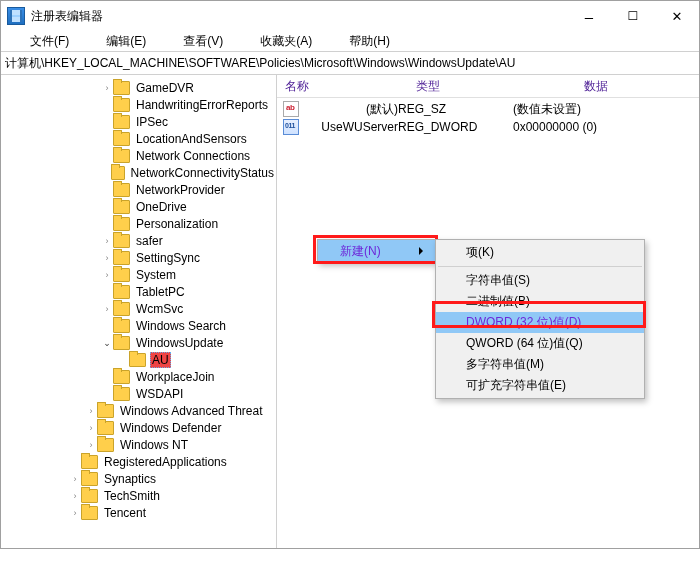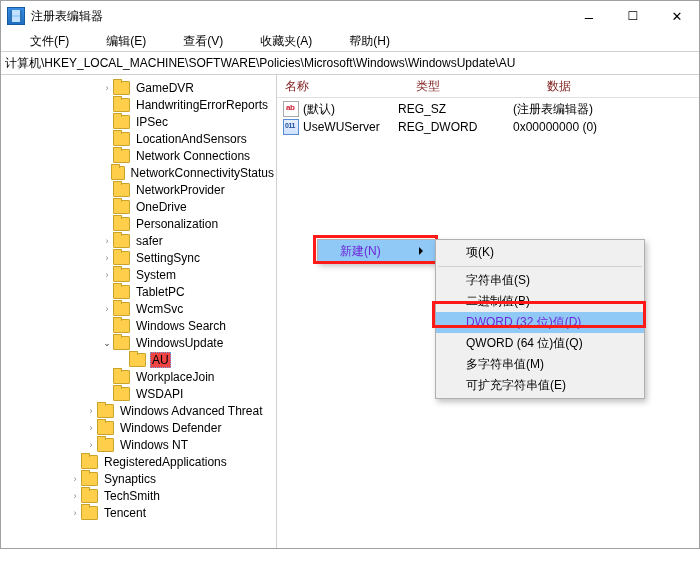--- a/index.html
+++ b/index.html
@@ -152,25 +152,25 @@
     overflow: hidden;
   }
   .list-header {
     display: flex;
     height: 22px;
     align-items: center;
     border-bottom: 1px solid #e0e0e0;
   }
   .list-header .col {
     padding: 0 8px;
-    color: #7f1d1d;
+    color: #4c1d95;
   }
   .col-name { width: 115px; }
   .col-type { width: 115px; }
-  .col-data { flex: 1; }
+  .col-data { flex: 1; margin-left: 37px; }
 
   .list-rows { padding-top: 2px; }
   .list-row {
     display: flex;
     height: 18px;
     align-items: center;
   }
   .val-icon {
     width: 16px; height: 16px;
     margin-left: 6px; margin-right: 4px;
@@ -194,21 +194,21 @@
   }
   .val-icon.bin::after {
     content: "011";
     font-size: 7px;
     color: #1e4f9c;
     position: absolute;
     top: 2px; left: 1px;
     font-weight: bold;
     letter-spacing: -0.5px;
   }
-  .list-row .cell-name { width: 95px; }
+  .list-row .cell-name { width: 95px; text-align: right; }
   .list-row .cell-type { width: 115px; }
   .list-row .cell-data { flex: 1; }
 
   
   .ctx {
     position: absolute;
     background: #f0f0f0;
     border: 1px solid #b0b0b0;
     box-shadow: 2px 3px 6px rgba(0,0,0,0.25);
   }
@@ -435,21 +435,21 @@
       <div class="list-header">
         <div class="col col-name">名称</div>
         <div class="col col-type">类型</div>
         <div class="col col-data">数据</div>
       </div>
       <div class="list-rows" id="list">
           <div class="list-row">
             <span class="val-icon str"></span>
             <span class="cell-name">(默认)</span>
             <span class="cell-type">REG_SZ</span>
-            <span class="cell-data">(注册表编辑器)</span>
+            <span class="cell-data">(数值未设置)</span>
           </div>
           <div class="list-row">
             <span class="val-icon bin"></span>
             <span class="cell-name">UseWUServer</span>
             <span class="cell-type">REG_DWORD</span>
             <span class="cell-data">0x00000000 (0)</span>
           </div>
         </div>
     </div>
 

